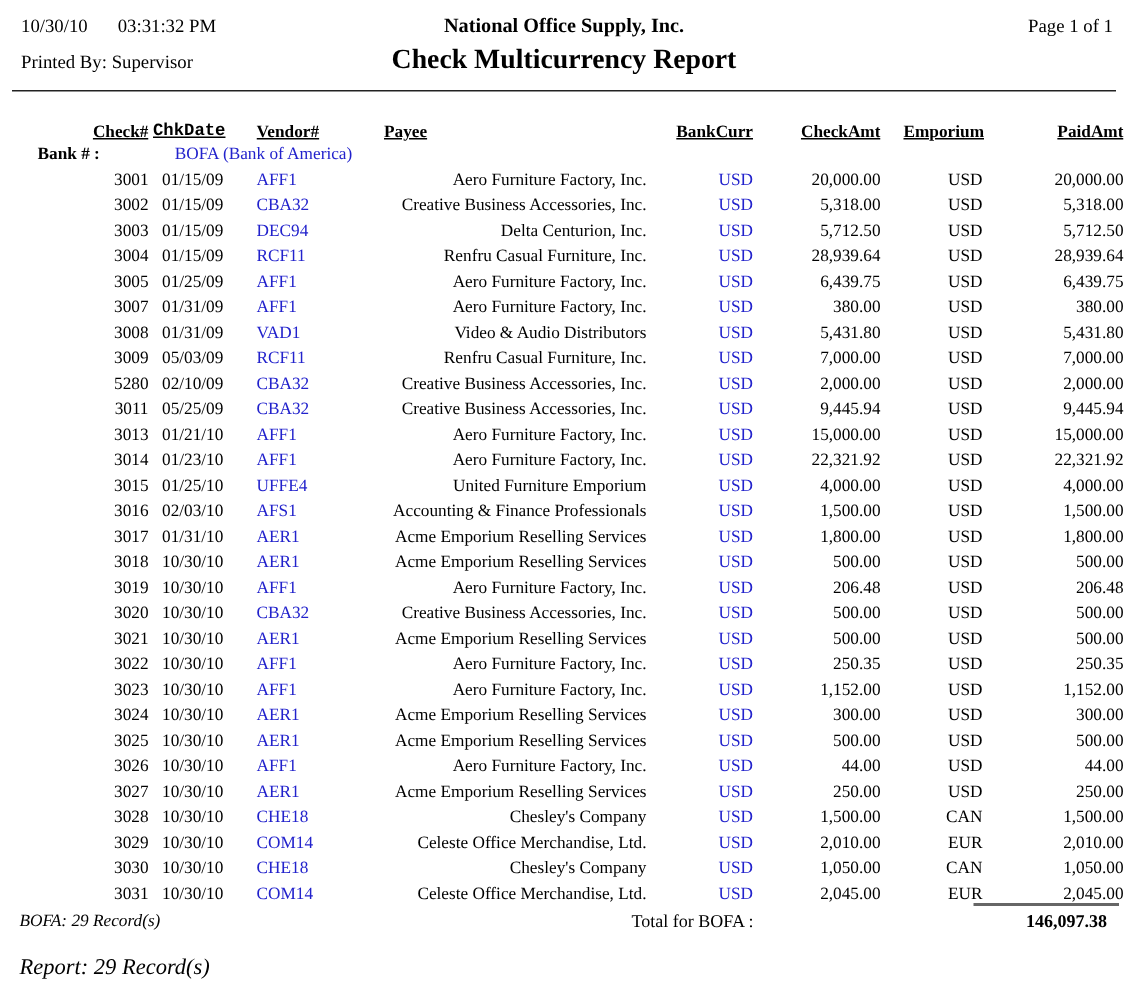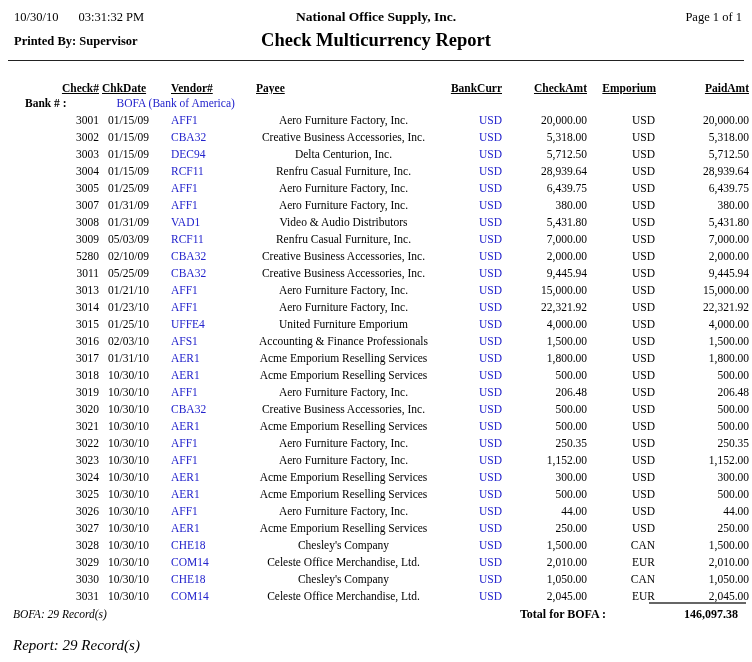--- a/index.html
+++ b/index.html
@@ -7,56 +7,56 @@
     width:752px;height:662px;background:#ffffff;position:relative;
     font-family:"Liberation Serif","DejaVu Serif",serif;color:#000;
     overflow:hidden;
   }
   
   .hdr-datetime{position:absolute;left:14px;top:10px;font-size:12.5px;white-space:nowrap;}
   .hdr-datetime .time{margin-left:20px;}
   .hdr-company{position:absolute;left:0;top:9px;width:100%;text-align:center;
     font-weight:bold;font-size:13.5px;}
   .hdr-page{position:absolute;right:10px;top:10px;font-size:12.5px;}
-  .hdr-printedby{position:absolute;left:14px;top:34px;font-size:12.5px;font-weight:bold;}
+  .hdr-printedby{position:absolute;left:14px;top:34px;font-size:12.5px;}
   .hdr-title{position:absolute;left:0;top:30px;width:100%;text-align:center;
     font-weight:bold;font-size:18.5px;}
   .hdr-rule{position:absolute;left:8px;right:8px;top:60px;border-top:1.6px solid #222;}
 
   
   table.report{
     position:absolute;left:25px;top:75px;width:724px;
     border-collapse:collapse;table-layout:fixed;
   }
   col.c-check{width:74px;} col.c-date{width:72px;} col.c-vendor{width:85px;}
   col.c-payee{width:175px;} col.c-bankcurr{width:71px;} col.c-checkamt{width:85px;}
   col.c-paidcurr{width:69px;} col.c-paidamt{width:93px;}
   th,td{padding:0;font-weight:normal;font-size:11.5px;white-space:nowrap;overflow:hidden;}
   thead th{height:19px;vertical-align:bottom;font-weight:bold;}
   thead th span{text-decoration:underline;}
   .al{text-align:left;} .ar{text-align:right;}
-  th.th-date{padding-left:3px;}
+  th.th-date{padding-left:3px;font-family:Liberation Mono, monospace;}
   tr.bank-row td{height:17px;vertical-align:middle;}
   .bank-label{font-weight:bold;}
   .bank-value{color:var(--link-blue,#2222CC);margin-left:22px;padding-left:28px;}
   tbody.data tr{height:17px;}
   td.td-check{text-align:right;}
   td.td-date{text-align:left;padding-left:9px;}
   td.td-vendor{text-align:left;color:var(--link-blue,#2222CC);}
-  td.td-payee{text-align:center;}
+  td.td-payee{text-align:right;}
   td.td-bankcurr{text-align:right;color:var(--link-blue,#2222CC);}
   td.td-checkamt{text-align:right;}
   td.td-paidcurr{text-align:right;padding-right:1px;}
   td.td-paidamt{text-align:right;}
 
   
   .total-rule{position:absolute;left:649px;top:602px;width:97px;border-top:2px solid #666;}
   .bank-records{position:absolute;left:13px;top:608px;font-size:11.5px;font-style:italic;}
-  .total-label{position:absolute;left:463px;top:607px;width:200px;text-align:center;
-    font-weight:bold;font-size:12px;}
+  .total-label{position:absolute;left:421px;top:607px;width:200px;text-align:left;
+    font-weight:normal;font-size:12px;}
   .total-amount{position:absolute;left:598px;top:607px;width:140px;text-align:right;
     font-weight:bold;font-size:12px;}
   .report-records{position:absolute;left:13px;top:637px;font-size:15px;font-style:italic;}
 </style>
 </head>
 <body>
 
 <div class="hdr-datetime">
   <span>10/30/10</span><span class="time">03:31:32 PM</span>
 </div>

